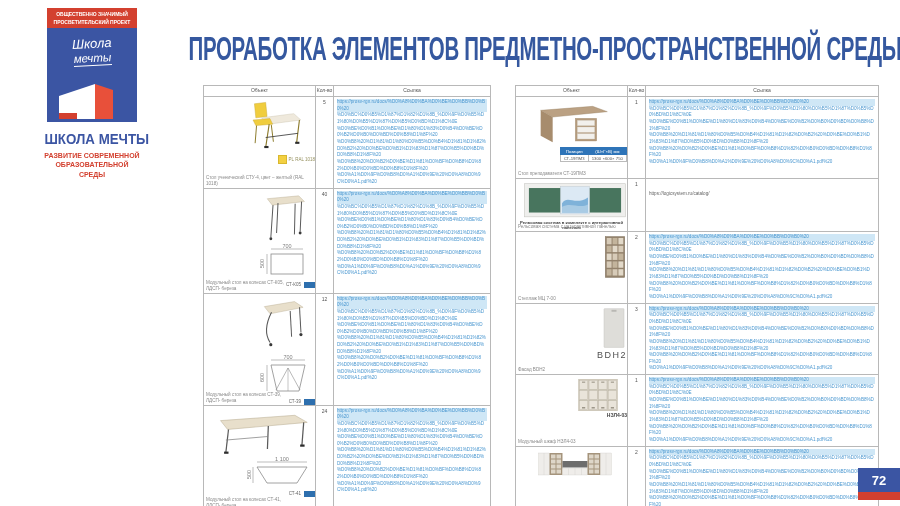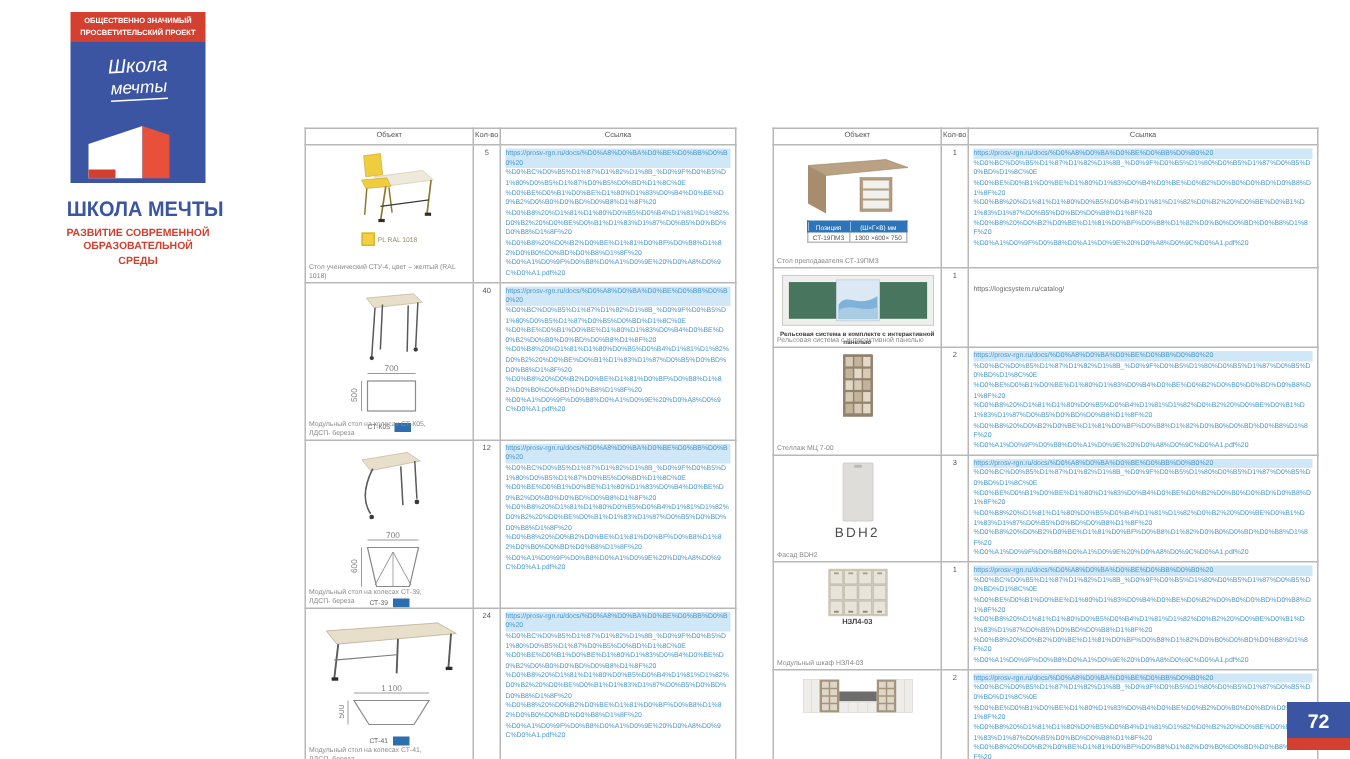--- a/index.html
+++ b/index.html
@@ -27,21 +27,21 @@
               transform:scaleX(0.62);letter-spacing:-0.5px;}
 
   
   table.t{border-collapse:collapse;table-layout:fixed;position:absolute;background:#fff;}
   .t td,.t th{border:1px solid #b8b8b8;padding:0;vertical-align:top;overflow:hidden;}
   .t th{font-size:5px;font-weight:normal;color:#555;text-align:center;height:8px;padding:1px 0;}
   .tleft{left:203px;top:85px;width:287px;}
   .tright{left:515px;top:85px;width:363px;}
   td.qty{font-size:5px;color:#555;text-align:center;padding-top:2px;}
   td.obj{position:relative;}
-  .cellwrap{height:100%;display:flex;flex-direction:column;align-items:center;}
+  .cellwrap{height:100%;display:flex;flex-direction:column;align-items:flex-end;}
   .caption{position:absolute;left:2px;bottom:1px;font-size:4.6px;color:#8a8a8a;line-height:1.3;text-align:left;}
   td.link{padding:2px 3px;}
   .ll{display:block;font-size:4.6px;line-height:1.45;color:#4a97d0;word-break:break-all;}
   .ll.hl{background:#cfe7f6;}
   .shortlink{font-size:4.6px;color:#666;}
 
   .dlabel{display:flex;align-items:center;gap:3px;font-size:4.5px;color:#666;margin-top:1px;}
   .badge{width:11px;height:6px;background:#2d6fae;display:inline-block;}
   .chiprow{display:flex;align-items:center;gap:2px;font-size:4.5px;color:#95905e;margin-top:2px;}
   .chip{width:7px;height:7px;background:#f3d042;border:0.5px solid #d9b82e;}
@@ -83,20 +83,23 @@
         <rect x="2" y="32" width="18" height="6" fill="#d3402f"></rect>
       </svg>
     </div>
     <div class="brand">ШКОЛА МЕЧТЫ</div>
     <div class="tagline">
       <div>РАЗВИТИЕ СОВРЕМЕННОЙ</div>
       <div>ОБРАЗОВАТЕЛЬНОЙ СРЕДЫ</div>
     </div>
   </aside>
 
+  <h1 class="title" style="margin:0;">
+    <span>ПРОРАБОТКА ЭЛЕМЕНТОВ ПРЕДМЕТНО-ПРОСТРАНСТВЕННОЙ СРЕДЫ</span>
+  </h1>
 
   <table class="t tleft">
     <colgroup>
         <col style="width:112px">
         <col style="width:18px">
         <col style="width:157px">
       </colgroup>
     <tbody>
         <tr>
       <th>Объект</th>

